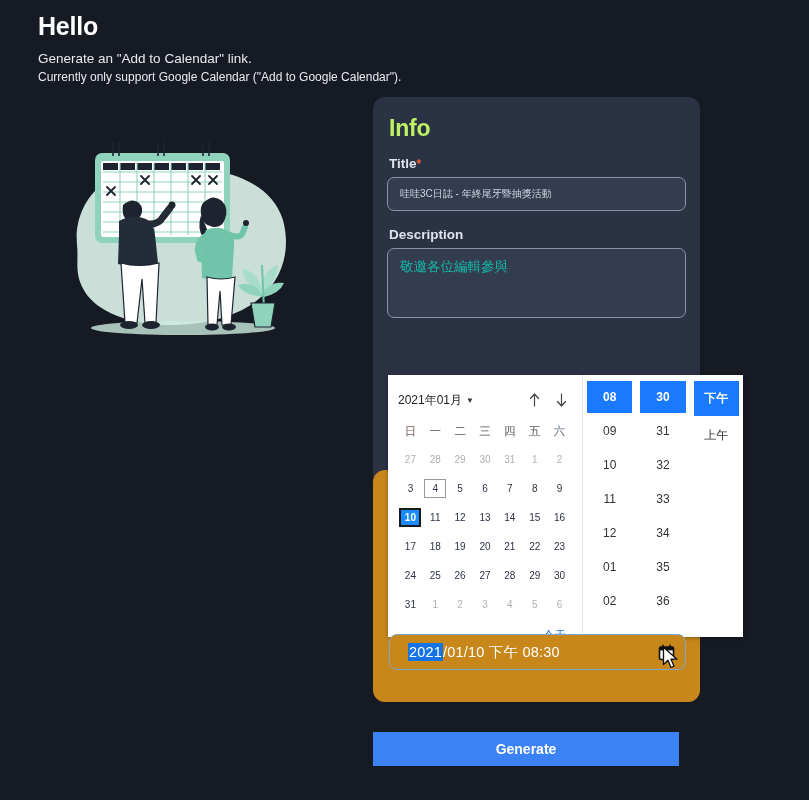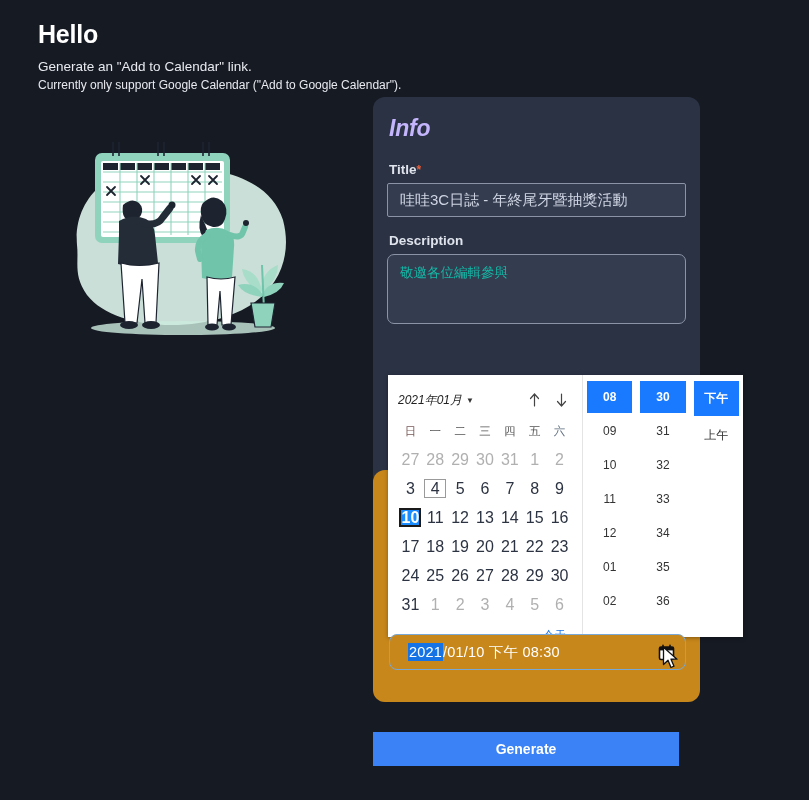--- a/index.html
+++ b/index.html
@@ -8,51 +8,51 @@
     width: 809px; height: 800px;
     background: #161a23;
     font-family: "Liberation Sans", sans-serif;
     overflow: hidden;
   }
   .page { position: relative; width: 809px; height: 800px; background: #161a23; }
 
   
   .header { position: absolute; left: 38px; top: 12px; width: 420px; }
   .header h1 {
-    margin: 8px 0 10px 0;
+    margin: 0 0 10px 0;
     font-size: 25px; font-weight: bold; color: #ffffff; letter-spacing: -0.2px;
   }
   .header .sub1 { font-size: 13.5px; color: #e8eaf0; margin-bottom: 4px; }
   .header .sub2 { font-size: 12px; color: #e8eaf0; }
 
   
   .illustration { position: absolute; left: 55px; top: 125px; width: 250px; height: 230px; }
 
   
   .info-card {
     position: absolute; left: 373px; top: 97px;
     width: 327px; height: 605px;
     background: #2b3244;
     border-radius: 12px;
     padding: 18px 14px 0 14px;
     overflow: hidden;
   }
   .info-title {
-    font-size: 23px; font-weight: bold; color: #c4b5fd;
-    margin: 0 0 20px 2px; letter-spacing: -0.2px; font-style: italic;
+    font-size: 23px; font-weight: bold; color: #bef264;
+    margin: 0 0 14px 2px; letter-spacing: -0.2px;
   }
   .field-label {
     font-size: 13.5px; font-weight: bold; color: #dfe3ec;
     margin: 0 0 6px 2px;
   }
   .req { color: #e8603c; font-size: 12px; }
   .text-input {
     display: block; width: 299px; height: 34px;
-    background: #343c50; border: 1px solid #8b93a6; border-radius: 2px;
-    color: #cfd5e2; font-size: 15px;
+    background: #343c50; border: 1px solid #8b93a6; border-radius: 7px;
+    color: #cfd5e2; font-size: 10px;
     padding: 0 12px; margin: 0 0 16px 0;
     font-family: "Liberation Sans", sans-serif;
     outline: none;
   }
   .text-area {
     display: block; width: 299px; height: 70px;
     background: #343c50; border: 1px solid #8b93a6; border-radius: 7px;
     color: #14b8a6; font-size: 13.5px;
     padding: 9px 12px; margin: 0 0 16px 0;
     font-family: "Liberation Sans", sans-serif;
@@ -90,34 +90,34 @@
   
   .picker {
     position: absolute; left: 388px; top: 375px;
     width: 355px; height: 262px;
     background: #ffffff;
     display: flex;
     box-shadow: 0 1px 4px rgba(0,0,0,0.35);
   }
   .cal-pane { width: 195px; padding: 14px 10px 0 10px; border-right: 1px solid #e4e4e4; }
   .cal-head { display: flex; align-items: center; height: 22px; margin-bottom: 10px; }
-  .cal-month { font-size: 12px; color: #222; font-weight: normal; font-style: italic; }
+  .cal-month { font-size: 12px; color: #222; font-weight: normal; }
   .cal-caret { margin-left: 4px; font-size: 8px; color: #333; }
   .cal-navs { margin-left: auto; display: flex; gap: 14px; padding-right: 4px; }
   .nav-arrow { width: 13px; height: 16px; cursor: pointer; }
   .weekdays, .week {
     display: grid; grid-template-columns: repeat(7, 1fr);
     text-align: center;
   }
   .weekdays { margin-bottom: 3px; }
   .weekdays div { font-size: 11.5px; color: #555; padding: 3px 0; }
   .weekdays div.sun { color: #7b5a5a; }
   .weekdays div.sat { color: #5a6a7b; }
   .week div {
-    font-size: 16px; color: #2c3342; padding: 5px 0;
+    font-size: 10px; color: #2c3342; padding: 5px 0;
     cursor: pointer; position: relative;
   }
   .week div.muted { color: #b0b0b0; }
   .daycell-inner {
     display: inline-flex; align-items: center; justify-content: center;
     width: 22px; height: 19px;
   }
   .daycell-inner.today { border: 1px solid #9a9a9a; }
   .daycell-inner.selected { background: #1a8cff; color: #ffffff; font-weight: bold; border: 2px solid #1a1a1a; }
   .cal-footer { text-align: right; padding: 6px 6px 0 0; }

